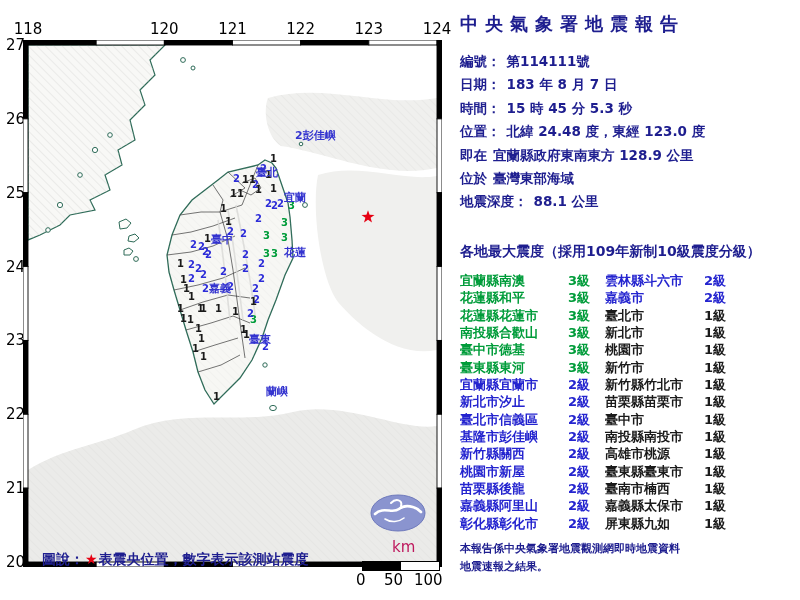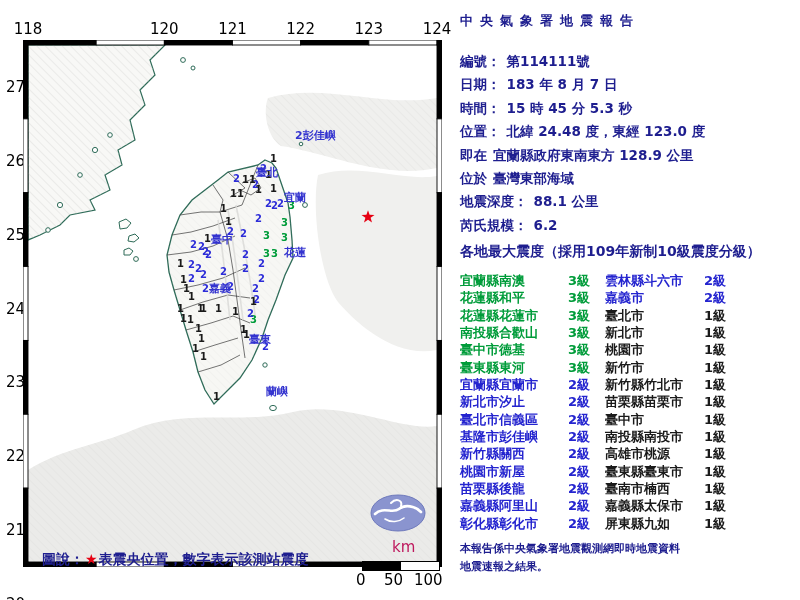--- a/index.html
+++ b/index.html
@@ -2,35 +2,35 @@
 <html><head>
 <meta charset="utf-8">
 <style>
   html,body{margin:0;padding:0;background:#fff;}
   .page{position:relative;width:800px;height:600px;background:#fff;overflow:hidden;
         font-family:"DejaVu Sans","Liberation Sans",sans-serif;}
   
   .map-wrap{position:absolute;left:0;top:0;width:456px;height:600px;}
   .tick{position:absolute;font-size:15px;color:#000;font-weight:500;}
   .lon-tick{width:40px;text-align:center;top:20px;}
-  .lat-tick{width:25px;text-align:right;left:0;margin-top:42px;}
+  .lat-tick{width:25px;text-align:right;left:0;}
   #mapsvg{position:absolute;left:23px;top:40px;}
   .st{font-family:"DejaVu Sans",sans-serif;font-size:10px;font-weight:bold;}
   text.g{fill:#009c3a;} text.b{fill:#2d2dd8;} text.k{fill:#1a1a1a;}
   .plab{font-family:"DejaVu Sans",sans-serif;font-size:11px;font-weight:bold;fill:#3333cf;}
   .legend{position:absolute;left:42px;top:551px;font-size:14px;font-weight:bold;color:#1e1e8f;white-space:nowrap;}
   .legend .star{color:#e60012;padding:0 1px;}
   .scale-km{position:absolute;left:392px;top:538px;width:44px;text-align:left;font-size:15px;color:#be185d;}
   .scale-bar{position:absolute;left:362px;top:561px;width:76px;height:8px;border:1px solid #000;
              background:linear-gradient(to right,#000 0 50%,#fff 50% 100%);}
   .scale-labels{position:absolute;left:352px;top:571px;width:95px;height:18px;font-size:15px;color:#000;}
   .scale-labels span{position:absolute;top:0;}
   
   .panel{position:absolute;left:456px;top:0;width:344px;height:600px;color:#1e1e8f;}
-  .rpt-title{position:absolute;left:4px;top:12px;font-size:13px;font-weight:bold;letter-spacing:7px;white-space:nowrap;}
+  .rpt-title{position:absolute;left:4px;top:12px;font-size:18px;font-weight:bold;letter-spacing:7px;white-space:nowrap;}
   .fields{position:absolute;left:4px;top:50px;width:336px;}
   .fline{height:23.4px;line-height:23.4px;font-size:13.5px;font-weight:bold;white-space:nowrap;}
   .fline .flabel{margin-right:6px;}
   .iheading{position:absolute;left:4px;top:243px;font-size:14px;font-weight:bold;white-space:nowrap;}
   .itable{position:absolute;left:0;top:272px;width:344px;}
   .irow{position:relative;height:17.35px;font-size:13px;font-weight:bold;white-space:nowrap;}
   .irow span{position:absolute;top:0;line-height:17.35px;}
   .irow .n1{left:4px;} .irow .l1{left:112px;} .irow .n2{left:149px;} .irow .l2{left:248px;}
   .lv-g{color:#009c3a;} .lv-b{color:#2424cf;} .lv-k{color:#1a1a1a;}
   .rfooter{position:absolute;left:460px;top:540px;width:336px;font-size:11px;font-weight:bold;
@@ -263,21 +263,20 @@
   <div class="panel">
     <div class="rpt-title">中央氣象署地震報告</div>
     <div class="fields" id="fields">
         <div class="fline"><span class="flabel">編號：</span><span>第114111號</span></div>
         <div class="fline"><span class="flabel">日期：</span><span>183 年 8 月 7 日</span></div>
         <div class="fline"><span class="flabel">時間：</span><span>15 時 45 分 5.3 秒</span></div>
         <div class="fline"><span class="flabel">位置：</span><span>北緯 24.48 度，東經 123.0 度</span></div>
         <div class="fline"><span class="flabel">即在</span><span>宜蘭縣政府東南東方 128.9 公里</span></div>
         <div class="fline"><span class="flabel">位於</span><span>臺灣東部海域</span></div>
         <div class="fline"><span class="flabel">地震深度：</span><span>88.1 公里</span></div>
-        <div class="fline"><span class="flabel">芮氏規模：</span><span>6.2</span></div>
       </div>
     <div class="iheading">各地最大震度（採用109年新制10級震度分級）</div>
     <div class="itable" id="itable">
         <div class="irow">
           <span class="n1 lv-g">宜蘭縣南澳</span>
           <span class="l1 lv-g">3級</span>
           <span class="n2 lv-b">雲林縣斗六市</span>
           <span class="l2 lv-b">2級</span>
         </div>
         <div class="irow">

